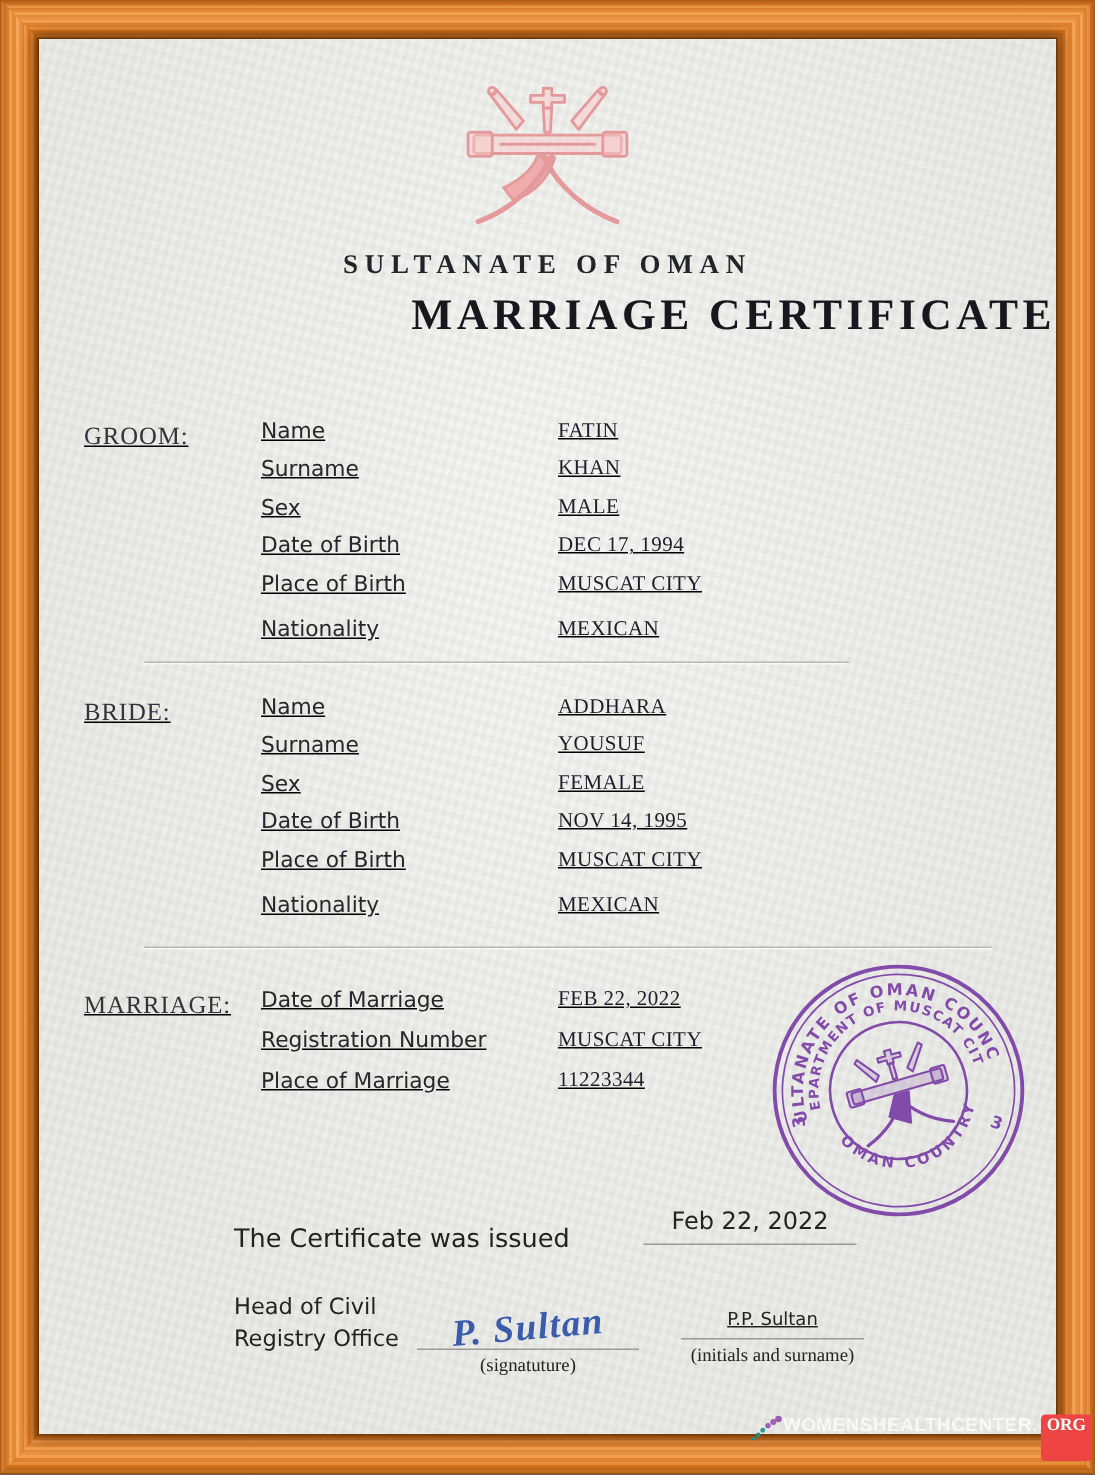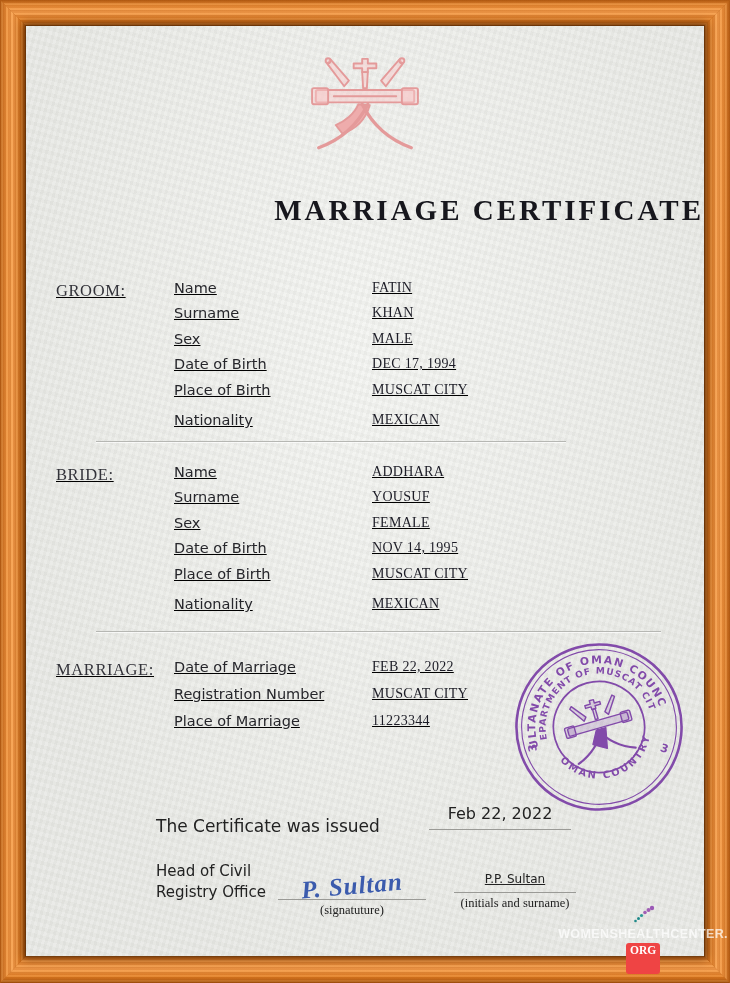--- a/index.html
+++ b/index.html
@@ -76,21 +76,21 @@
   .sig-script{font-family:"Liberation Serif",serif;font-style:italic;font-weight:bold;
     font-size:25px;color:#3b5bad;transform:rotate(-5deg);position:relative;top:6px;letter-spacing:1px;}
   .sig-underline{border-bottom:1px solid #9a9a96;height:5px;}
   .sig-caption{font-family:"Liberation Serif",serif;font-size:12.5px;color:#222;margin-top:3px;}
 
   .name-block{position:absolute;left:428px;top:846px;width:122px;text-align:center;}
   .printed-name{font-family:"DejaVu Sans","Liberation Sans",sans-serif;font-size:12px;color:#222;
     border-bottom:1px solid #9a9a96;padding-bottom:6px;text-decoration:underline;}
 
   
-  .watermark{position:absolute;right:2px;bottom:9px;display:flex;align-items:center;gap:2px;z-index:5;flex-direction:column;}
+  .watermark{position:absolute;right:2px;bottom:9px;display:flex;gap:2px;z-index:5;}
   .wm-dots{width:22px;height:20px;margin-right:-2px;}
   .wm-site{font-family:"Liberation Sans",sans-serif;font-size:12.5px;font-weight:bold;
     color:rgba(255,255,255,.72);letter-spacing:.4px;}
   .wm-badge{font-family:Liberation Serif, serif;font-size:11.5px;font-weight:bold;color:#fff;
     background:#ef4444;border-radius:3px;padding:1px 4px 18px 4px;}
 </style>
 </head>
 <body>
 
 <div id="stage">
@@ -118,20 +118,21 @@
         <rect x="39" y="-16" width="17" height="17" rx="2"></rect>
         <line x1="-33" y1="-7.5" x2="33" y2="-7.5"></line>
 
         <path d="M -7,1 C -11,11 -21,19 -31,23 L -24,32 C -9,27 1,16 5,2 Z" fill="#eeacac"></path>
 
         <path d="M 3,1 C -8,23 -27,39 -49,47" fill="none" stroke-width="3.5"></path>
         <path d="M -3,1 C 8,23 27,39 49,47" fill="none" stroke-width="3.5"></path>
       </g>
     </svg>
 
+    <div class="country-title">SULTANATE OF OMAN</div>
     <div class="doc-title">MARRIAGE CERTIFICATE</div>
 
     <div class="section" style="top:254px">
       <div class="sec-label">GROOM:</div>
       <div class="rowcol">
         <div class="row lab">Name</div>
         <div class="row lab">Surname</div>
         <div class="row lab">Sex</div>
         <div class="row lab">Date of Birth</div>
         <div class="row lab">Place of Birth</div>

